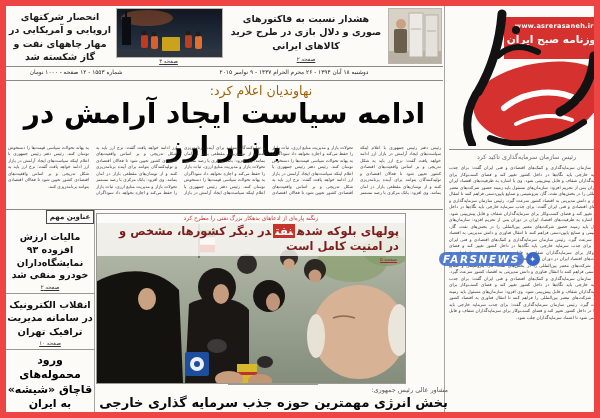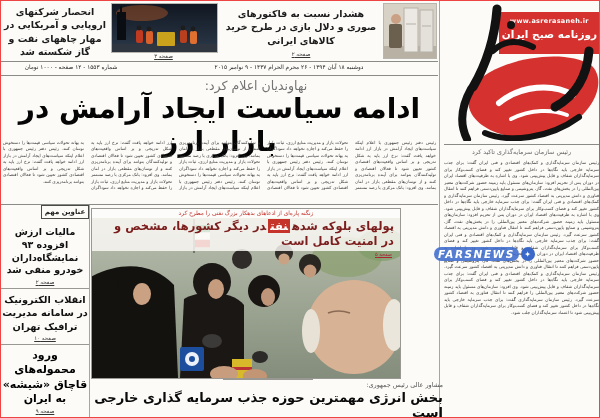--- a/index.html
+++ b/index.html
@@ -1,17 +1,17 @@
 <!DOCTYPE html>
 <html lang="fa" dir="rtl"><head>
 <meta charset="utf-8">
 <style>
   html,body{margin:0;padding:0;background:#e9e7e2;}
   .page{position:relative;width:600px;height:418px;background:#fcfbf8;overflow:hidden;
-        font-family:"DejaVu Sans",sans-serif;direction:rtl;border:1px solid #ef4444;box-sizing:border-box;}
+        font-family:"DejaVu Sans",sans-serif;direction:rtl;border:6px solid #ef4444;box-sizing:border-box;}
   .abs{position:absolute;}
   .hline{position:absolute;height:1px;background:#8a8a86;}
   .vline{position:absolute;width:1px;background:#a7a5a0;}
 
   
   .red-banner{left:498px;top:0;width:101px;height:42px;background:#d5312e;color:#fff;
               text-align:center;z-index:1;margin-top:11px;}
   .red-banner .url{font-size:6.5px;font-weight:bold;letter-spacing:.3px;padding-top:5px;}
   .red-banner .tagline{font-size:10.5px;font-weight:bold;margin-top:3px;}
   .logo-svg{left:440px;top:0;width:158px;height:140px;z-index:2;}
@@ -25,21 +25,21 @@
   .tm-img{left:382px;top:2px;width:52px;height:54px;border:1px solid #b9b6af;}
   .pref{font-size:5.5px;color:#333;text-align:center;text-decoration:underline;}
   .pref-tl{left:110px;top:52px;width:105px;}
   .pref-tm{left:262px;top:50px;width:76px;}
 
   
   .issue-line{left:2px;top:63px;width:136px;font-size:5.8px;color:#222;text-align:center;}
   .date-line{left:140px;top:63px;width:296px;font-size:5.8px;color:#222;text-align:center;}
 
   
-  .lead-kicker{left:0;top:77px;width:510px;text-align:center;font-size:12.5px;color:#737373;}
+  .lead-kicker{left:0;top:77px;width:510px;text-align:center;font-size:12.5px;color:#a16207;}
   .lead-headline{left:0;top:91px;width:437px;text-align:center;font-size:28px;font-weight:bold;
                  color:#050505;letter-spacing:-.5px;}
   .lead-body{left:2px;top:139px;width:433px;height:63px;overflow:hidden;
              column-count:5;column-gap:7px;font-size:4.3px;line-height:1.5;color:#3a3a3a;
              text-align:justify;}
 
   
   .sidebar{left:0;top:204px;width:88px;height:214px;overflow:hidden;}
   .sb-header{width:46px;height:12px;border:1px solid #4a4a48;margin:0 17px 3px auto;
              font-size:7px;font-weight:bold;text-align:center;line-height:12px;color:#222;

